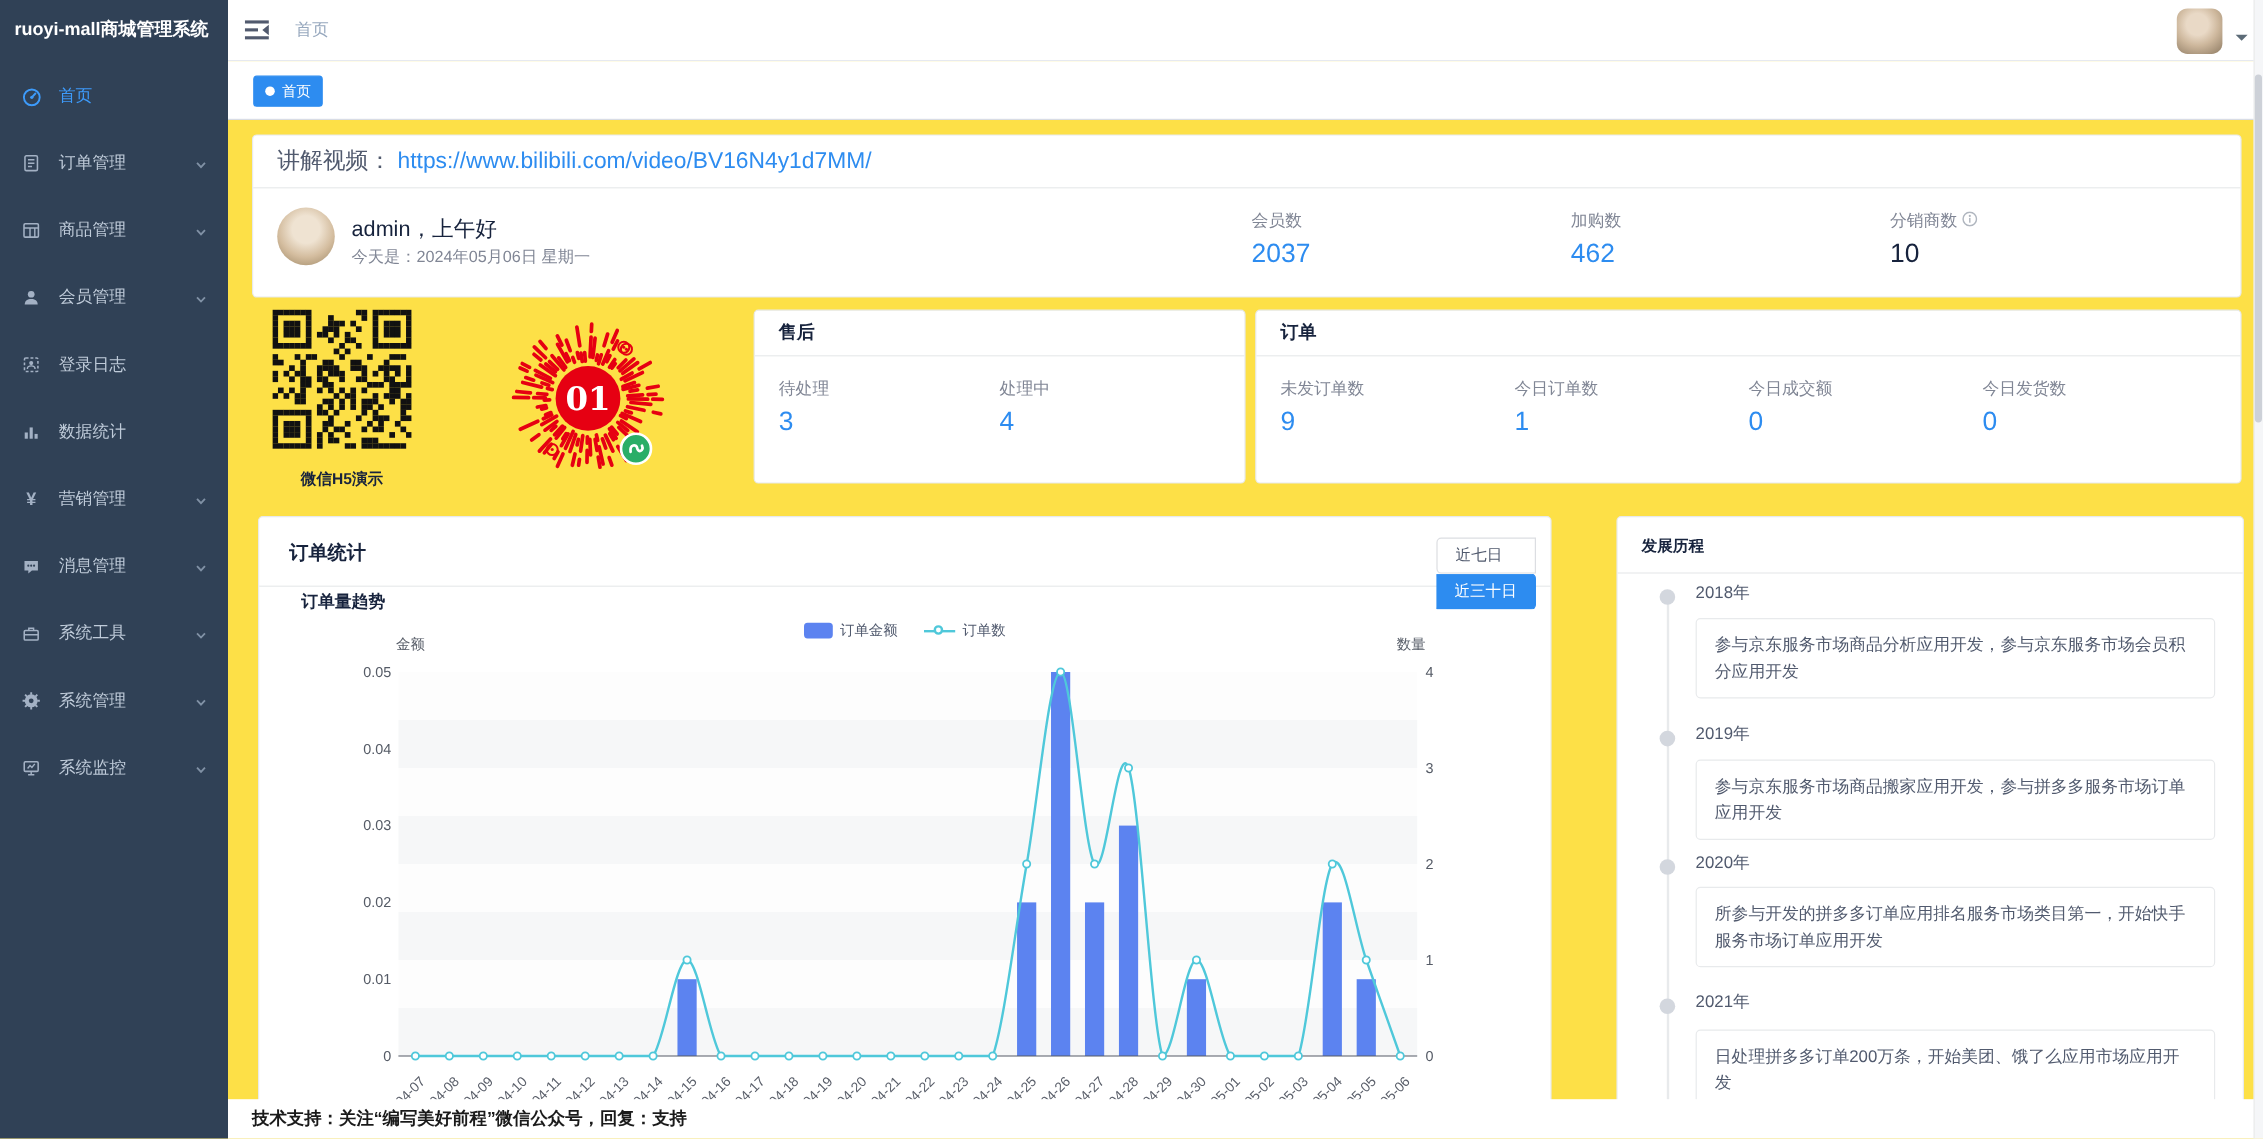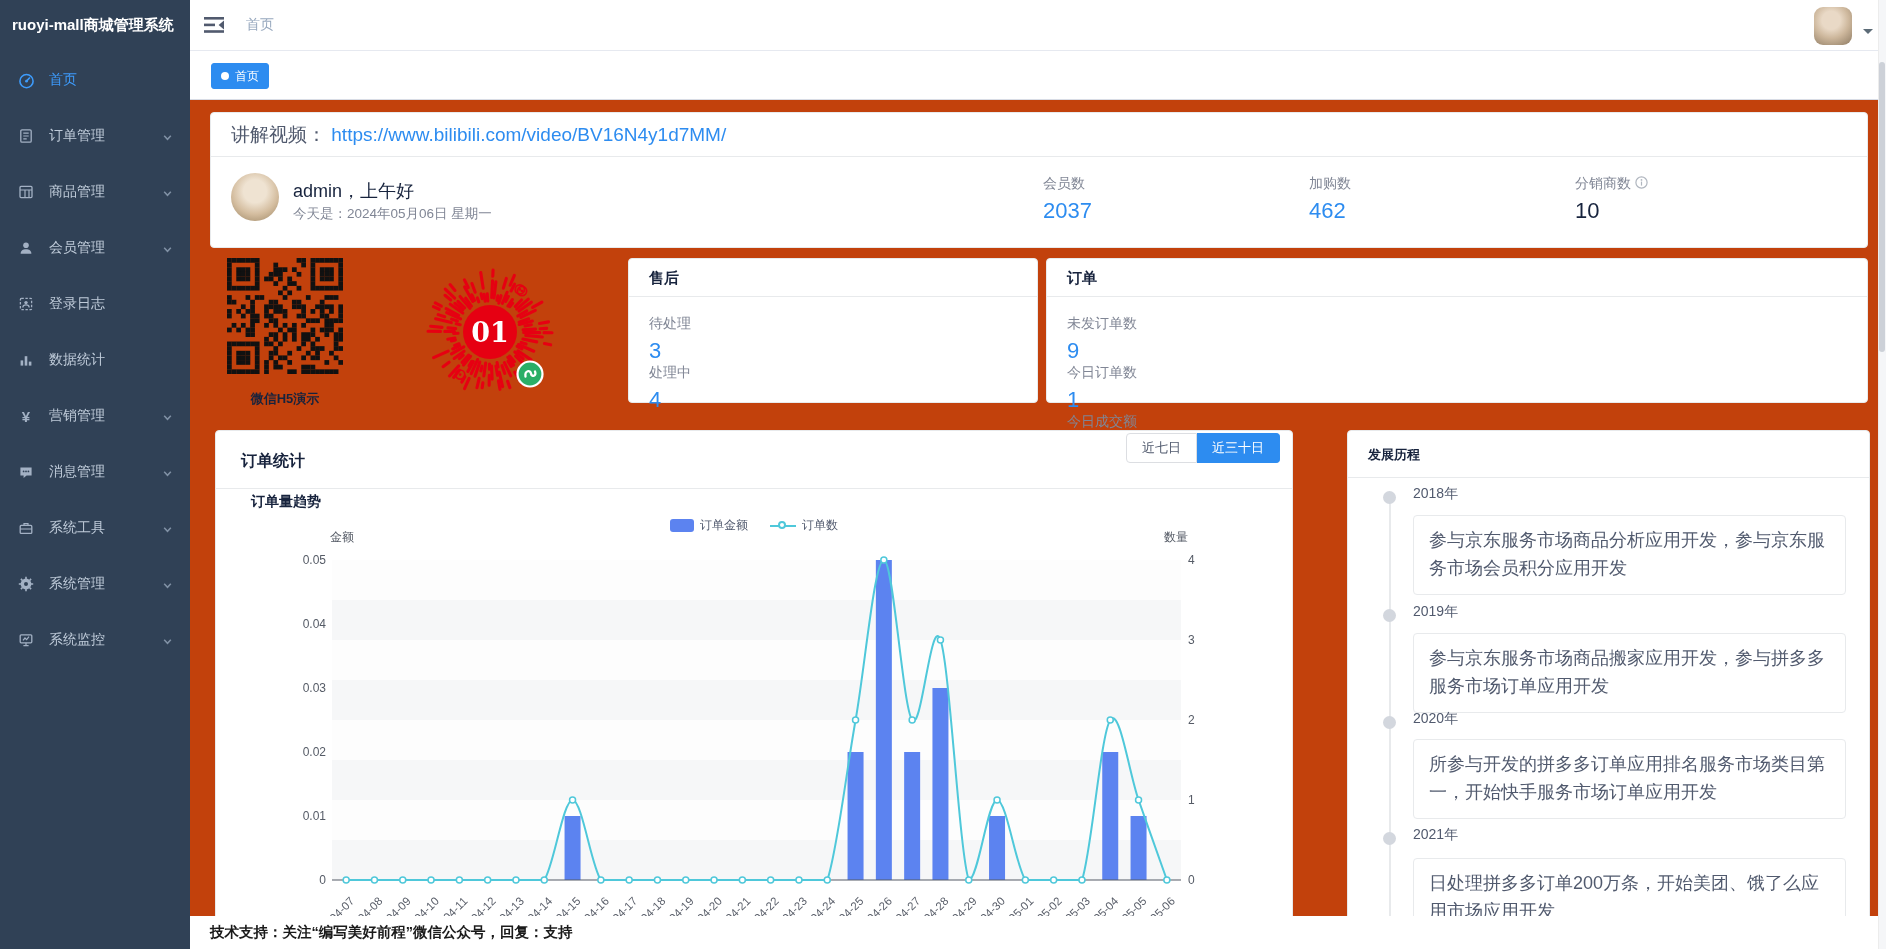--- a/index.html
+++ b/index.html
@@ -1,17 +1,17 @@
 <!DOCTYPE html>
 <html><head>
 <meta charset="utf-8">
 <style>
   html,body{margin:0;padding:0;background:#e8eaee;}
   *{box-sizing:border-box;}
-  #app{position:relative;width:1886px;height:949px;background:#c2410c;overflow:hidden;
+  #app{position:relative;width:1886px;height:949px;background:#fde047;overflow:hidden;
        font-family:"Liberation Sans","DejaVu Sans",sans-serif;color:#17233d;}
 
   
   .sidebar{position:absolute;left:0;top:0;width:190px;height:949px;background:#304156;z-index:5;}
   .logo{height:50px;line-height:50px;padding-left:12px;color:#fff;font-size:15px;font-weight:bold;white-space:nowrap;}
   .menu{position:absolute;top:52px;left:0;right:0;}
   .menu-item{height:56px;display:flex;align-items:center;padding:0 16px;color:#bfcbd9;font-size:14px;cursor:pointer;}
   .menu-item .mi-icon{width:20px;height:20px;display:flex;align-items:center;justify-content:center;color:#a3b1c4;font-size:15px;}
   .menu-item .mi-label{margin-left:13px;flex:1;}
   .menu-item .mi-caret{width:12px;height:12px;color:#8091a5;}
@@ -46,46 +46,46 @@
   .stat-label{font-size:14px;color:#808695;display:flex;align-items:center;gap:4px;}
   .stat-value{font-size:22px;margin-top:5px;color:#2d8cf0;}
   .stat-value.dark{color:#17233d;}
 
   
   .qr1{position:absolute;left:227px;top:258px;width:116px;height:116px;cursor:pointer;}
   .qr1-label{position:absolute;left:207px;top:390px;width:156px;text-align:center;font-size:13px;font-weight:bold;color:#17233d;}
   .qr2{position:absolute;left:413px;top:255px;width:154px;height:154px;cursor:pointer;}
 
   
-  .body-stats{display:flex;padding:18px 20px 0 20px;flex-direction:column;}
+  .body-stats{display:flex;padding:18px 20px 0 20px;}
 
   
   .chart-head{height:58px;border-bottom:1px solid #e8eaec;}
   .chart-title{position:absolute;left:25px;top:20px;font-size:16px;font-weight:600;color:#17233d;}
-  .range-group{position:absolute;right:12px;top:2px;display:flex;cursor:pointer;}
+  .range-group{position:absolute;right:12px;top:17px;display:flex;cursor:pointer;flex-direction:column;}
   .range-btn{height:30px;line-height:28px;padding:0 15px;font-size:13px;color:#515a6e;background:#fff;
      border:1px solid #dcdee2;}
   .range-btn:first-child{border-radius:4px 0 0 4px;}
   .range-btn:last-child{border-radius:0 4px 4px 0;border-left:none;}
   .range-btn.active{background:#2d8cf0;border-color:#2d8cf0;color:#fff;}
   .sub-title{position:absolute;left:35px;top:62px;font-size:14px;font-weight:bold;color:#17233d;}
   .legend{position:absolute;left:0;top:86px;width:100%;display:flex;justify-content:center;gap:22px;font-size:12px;color:#515a6e;}
   .legend-item{display:flex;align-items:center;gap:6px;cursor:pointer;}
   .lg-rect{width:24px;height:13px;border-radius:3px;}
   .lg-line{position:relative;width:26px;height:13px;}
   .lg-line .ln{position:absolute;left:0;top:6px;width:26px;height:2px;}
   .lg-line .cr{position:absolute;left:8px;top:1.5px;width:8px;height:8px;border-radius:50%;background:#fff;border:2px solid #000;}
   .chart-svg{position:absolute;left:0;top:58px;}
 
   
   .tl-line{position:absolute;left:41px;top:62px;bottom:0;width:2px;background:#e8eaec;}
   .tl-dot{position:absolute;left:35px;width:13px;height:13px;border-radius:50%;background:#d3d7de;}
   .tl-year{position:absolute;left:65px;font-size:14px;color:#515a6e;}
   .tl-box{position:absolute;left:65px;width:433px;border:1px solid #e8eaec;border-radius:4px;background:#fff;
-     padding:11px 15px;font-size:18px;color:#515a6e;line-height:1.55;}
+     padding:11px 15px;font-size:14px;color:#515a6e;line-height:1.55;}
 
   
   .footer{position:absolute;left:190px;top:916px;width:1696px;height:33px;background:#fff;z-index:20;
      font-size:14.5px;font-weight:bold;color:#1a1a1a;padding-left:20px;display:flex;align-items:center;}
 
   
   .scroll-track{position:absolute;right:0;top:0;width:8px;height:949px;background:#f5f6f8;border-left:1px solid #ececec;z-index:30;}
   .scroll-thumb{position:absolute;right:1px;top:62px;width:6px;height:290px;border-radius:3px;background:#cdd1d8;}
 </style>
 </head>

